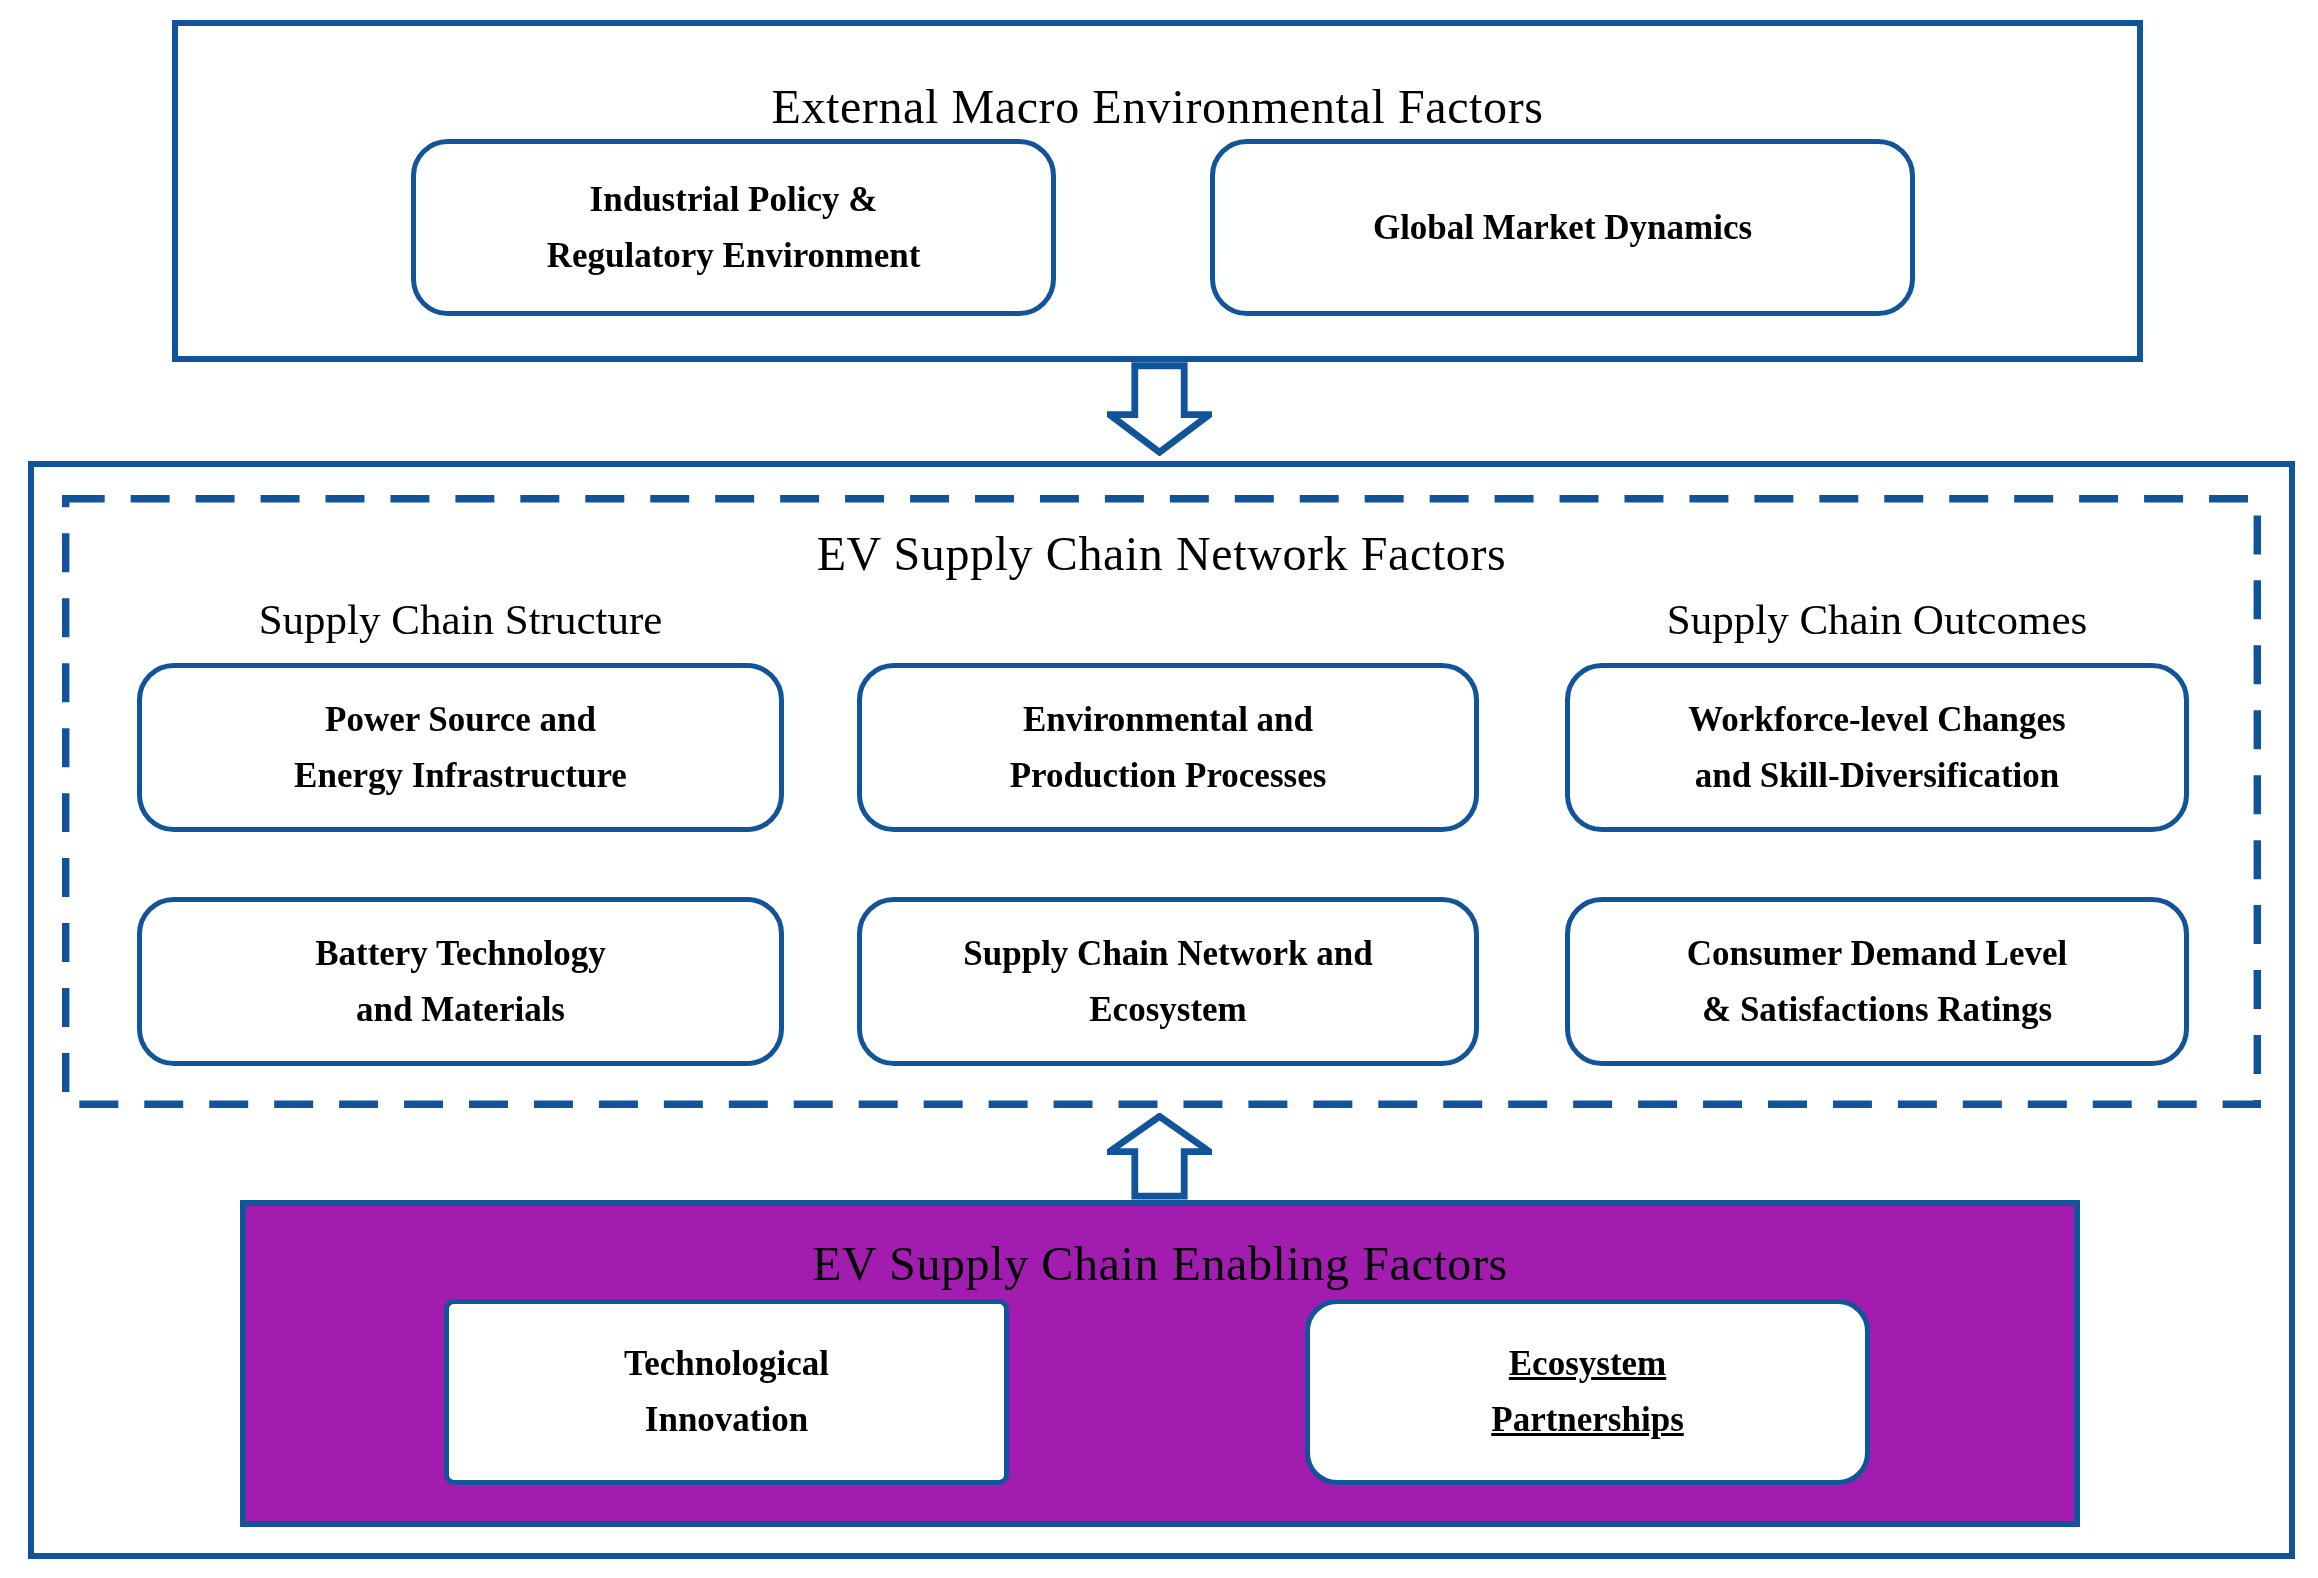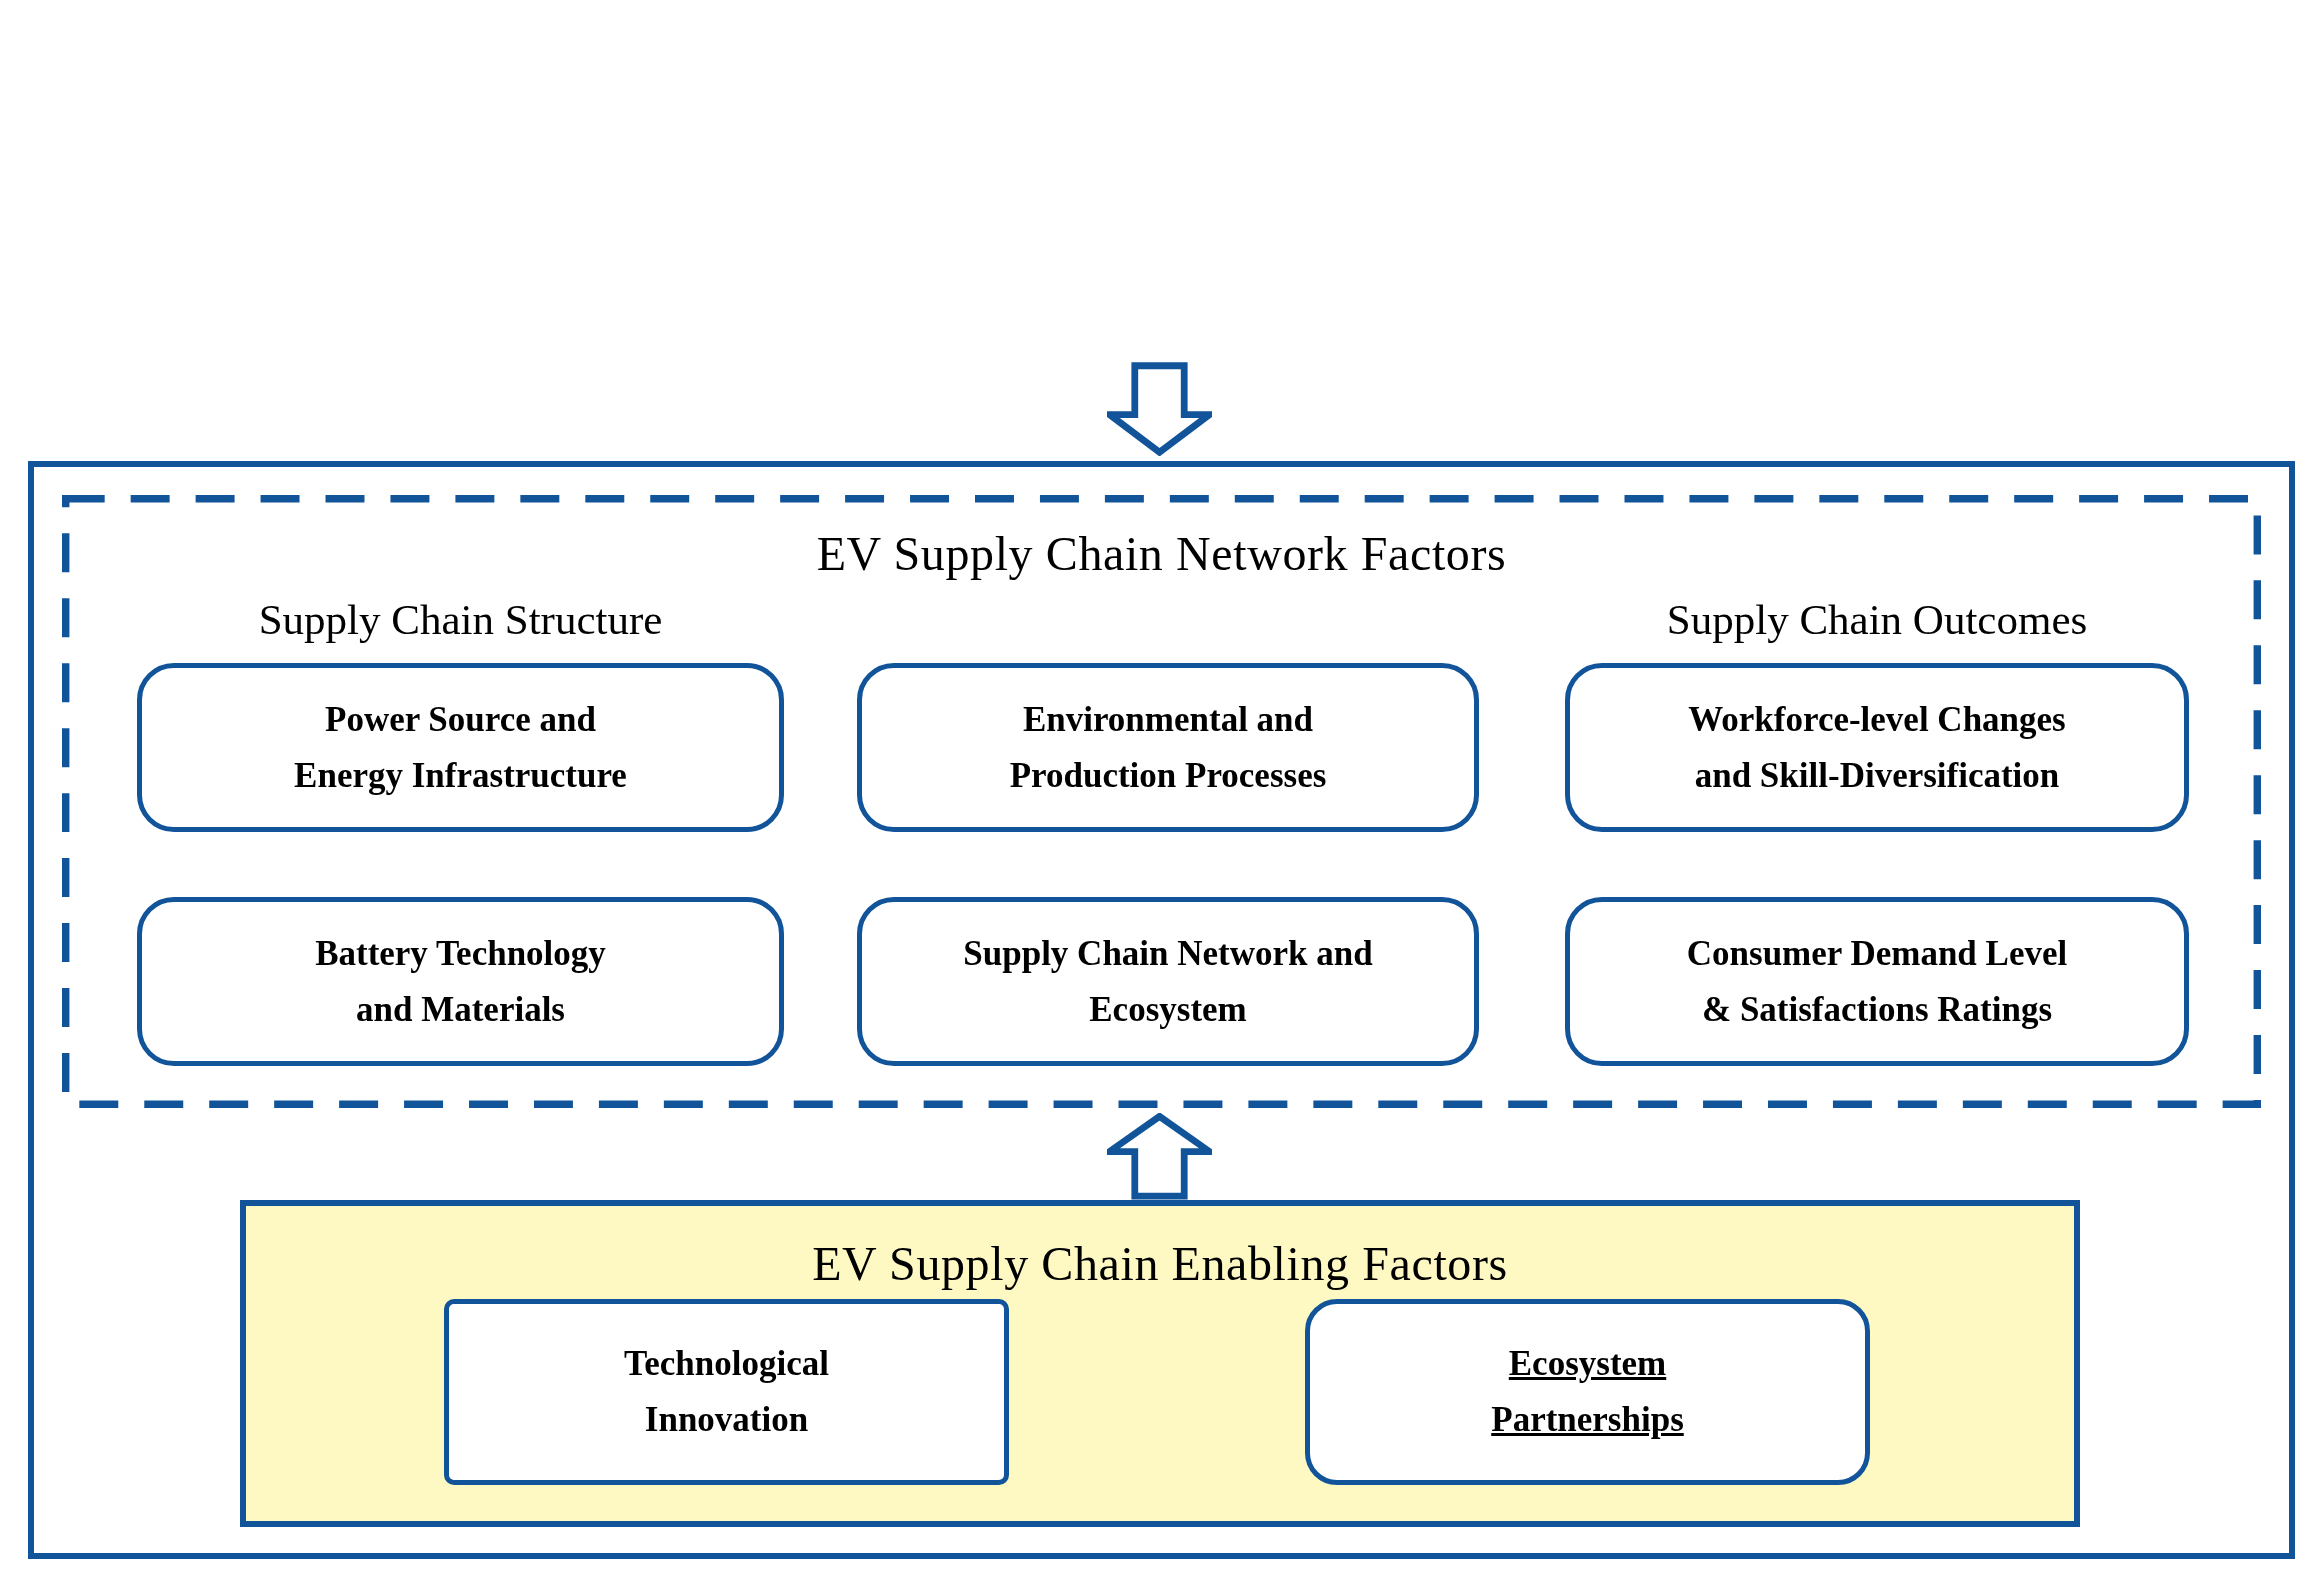--- a/index.html
+++ b/index.html
@@ -23,21 +23,21 @@
     background: #ffffff;
   }
   .outer-box {
     left: 28px; top: 461px; width: 2267px; height: 1098px;
     border: 6.2px solid var(--accent);
     background: #ffffff;
   }
   .enabling-box {
     left: 206px; top: 733px; width: 1840px; height: 327px;
     border: 6.2px solid var(--accent);
-    background: #fef9c3;
+    background: #a21caf;
   }
 
   
   .big-title {
     left: 0; right: 0;
     text-align: center;
     font-size: 48px;
     font-weight: 400;
     letter-spacing: 0.6px;
     white-space: nowrap;
@@ -84,20 +84,33 @@
   
   .arrow-down { left: 1107px; top: 362px;  width: 105px; height: 94px; }
   .arrow-up   { left: 1073px; top: 646px; width: 105px; height: 87px; }
   .dashed-frame { left: 28px; top: 28px; width: 2199px; height: 613px; }
 </style>
 </head>
 <body>
 
 <div class="canvas">
 
+  <section class="abs top-section">
+    <div class="abs big-title" style="top:53px">External Macro Environmental Factors</div>
+
+    <div class="abs pill pill-ip">
+      <span class="l">Industrial Policy &amp;</span>
+      <span class="l">Regulatory Environment</span>
+    </div>
+
+    <div class="abs pill pill-gm">
+      <span class="l">Global Market Dynamics</span>
+      <span class="l"></span>
+    </div>
+  </section>
 
   <svg class="abs arrow-down" viewBox="0 0 170 152">
     <polygon points="45,6 125,6 125,85 166,85 85,146 4,85 45,85" fill="#ffffff" stroke="#11549A" stroke-width="11" stroke-linejoin="miter"></polygon>
   </svg>
 
   <section class="abs outer-box">
 
     <svg class="abs dashed-frame" viewBox="0 0 3555 991">
       <rect x="6" y="6" width="3543" height="979" fill="none" stroke="#11549A" stroke-width="12" stroke-dasharray="63 42"></rect>
     </svg>

